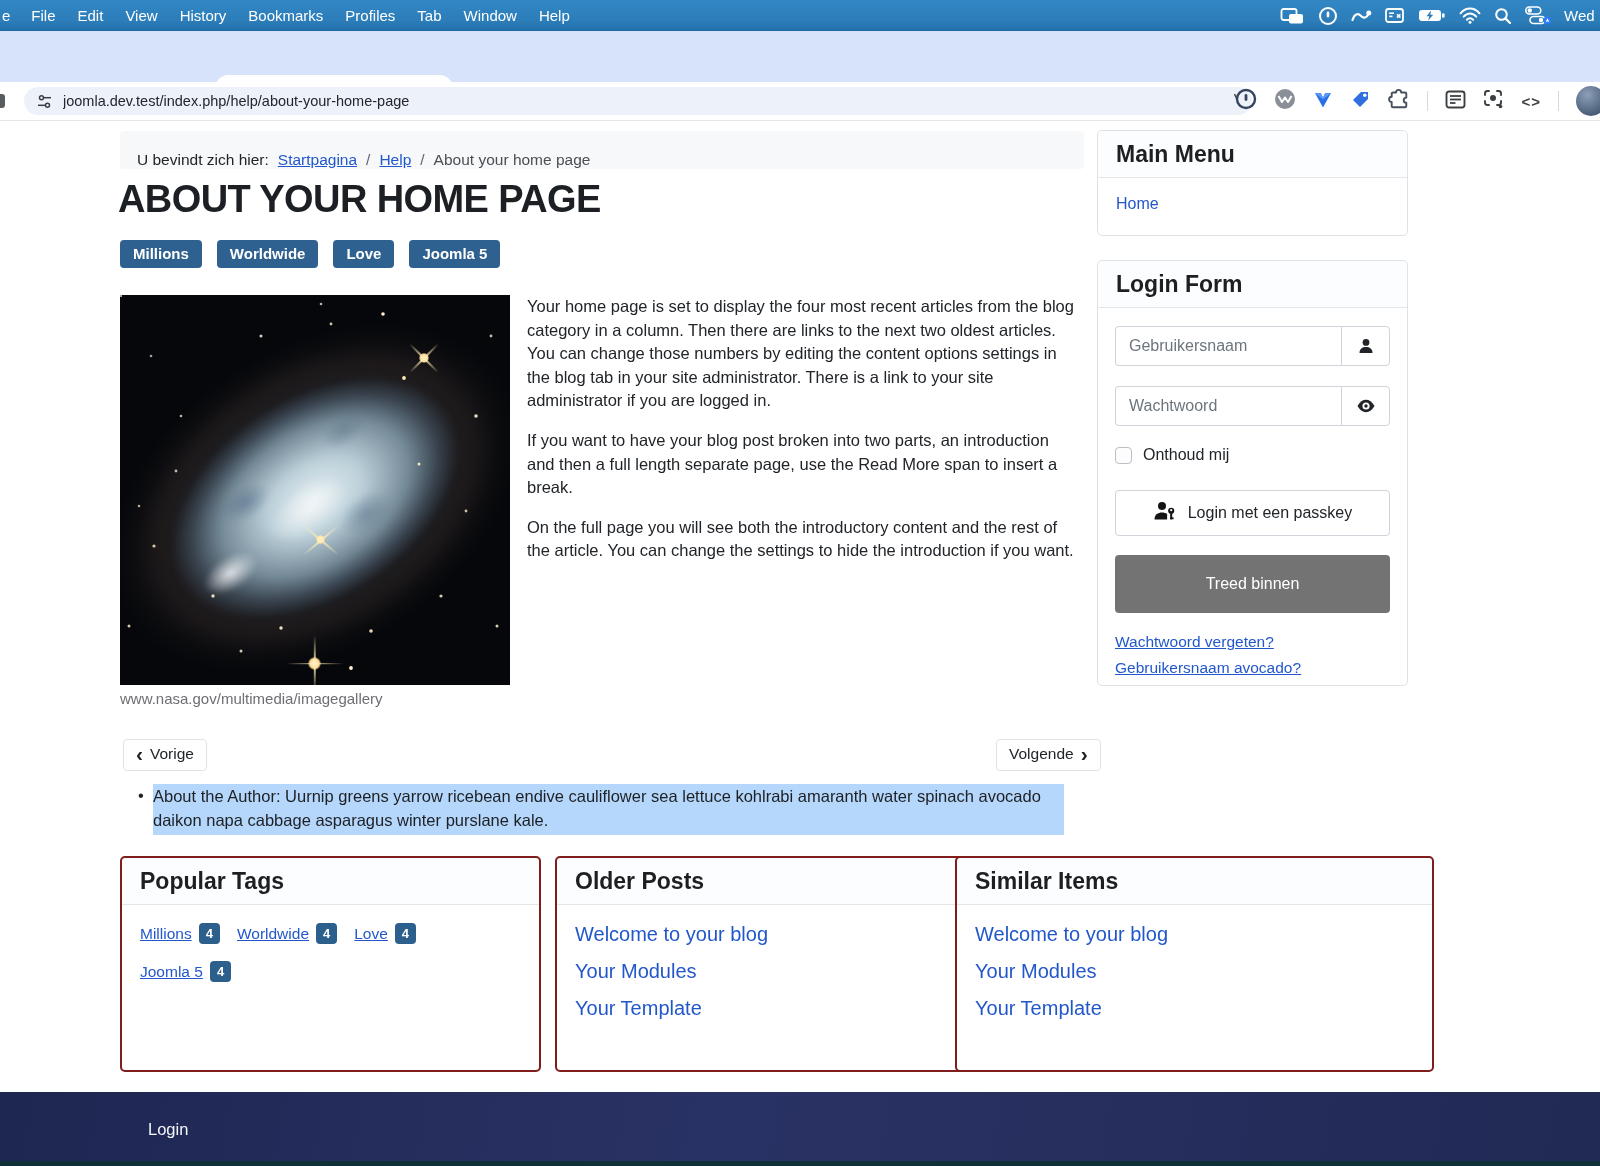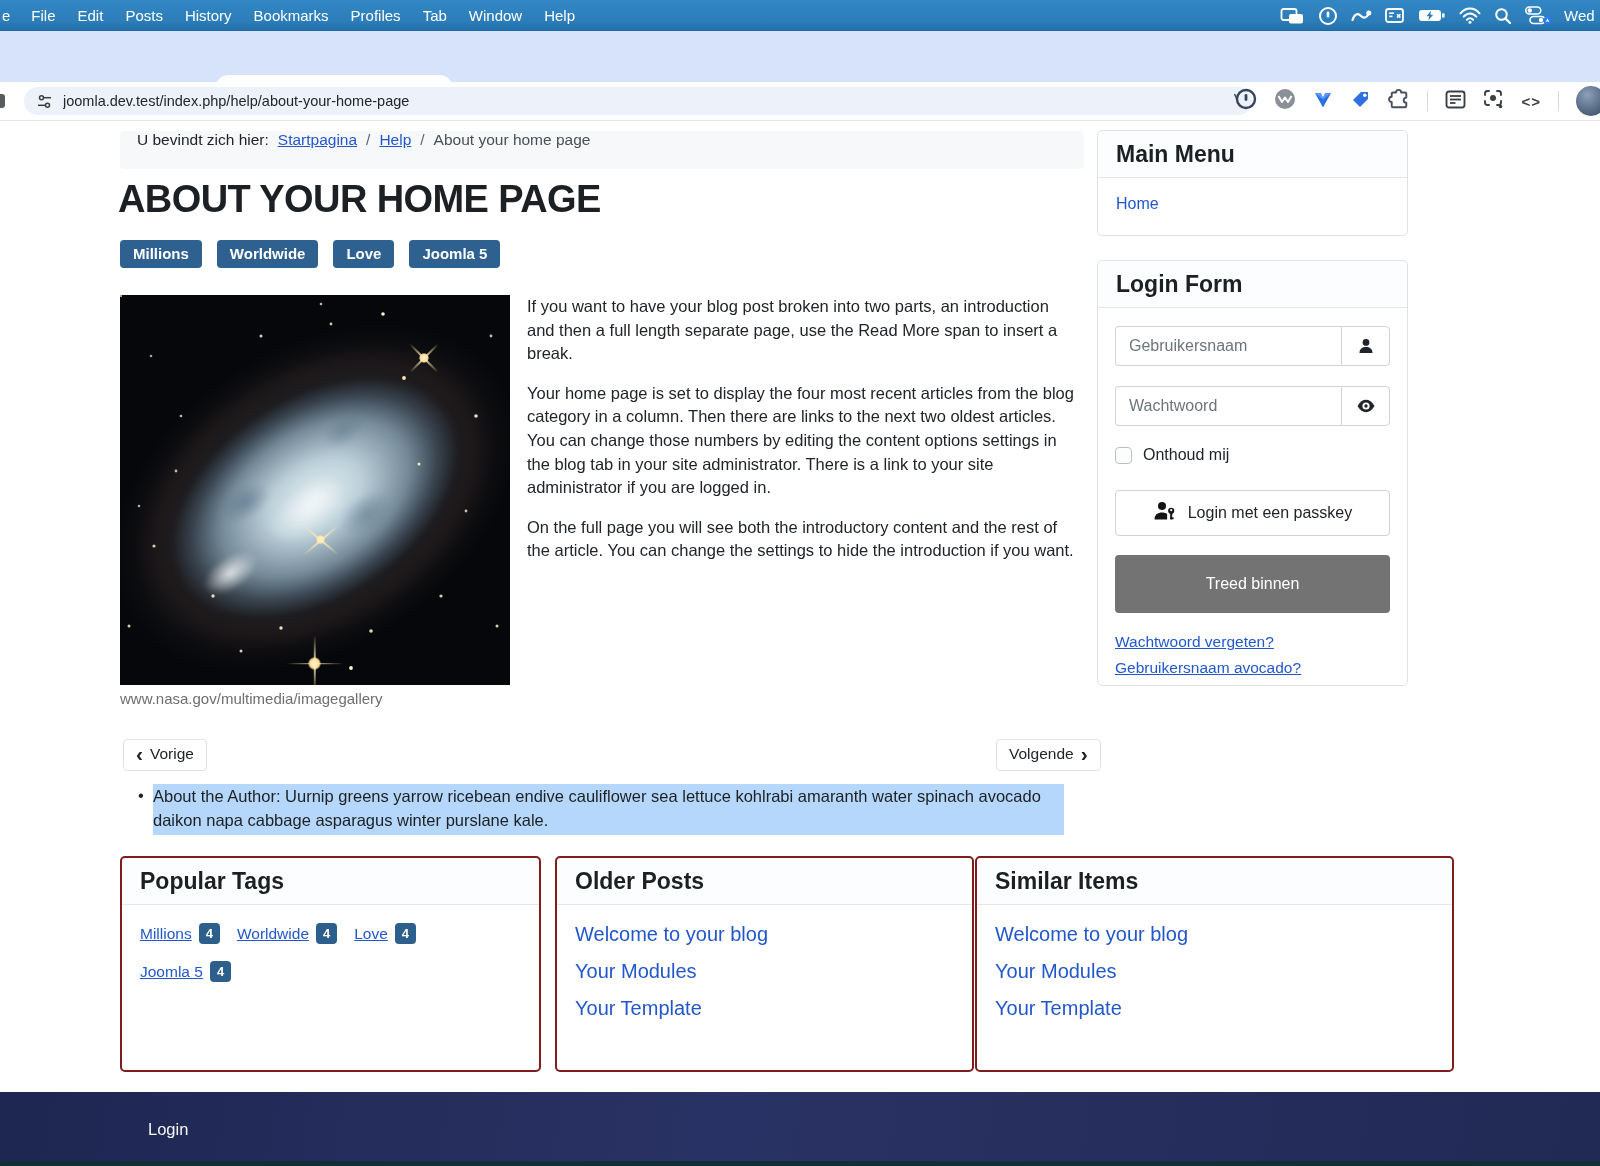--- a/index.html
+++ b/index.html
@@ -39,21 +39,21 @@
   .ob-icon svg{display:block}
   .ext-row{position:absolute;right:-6px;top:0;height:38px;display:flex;align-items:center;gap:17px;padding-right:0}
   .vsep{width:1px;height:20px;background:#d6d9de}
   .avatar{width:30px;height:30px;border-radius:50%;background:radial-gradient(circle at 38% 30%,#8da0b8,#4c5f7a 70%);flex:0 0 auto}
   .code-glyph{font-size:15px;font-weight:700;color:#3c4043;letter-spacing:1px}
 
   
   .page{position:absolute;left:0;top:121px;width:1600px;height:971px;background:#fff}
 
   .breadcrumb-bar{position:absolute;left:120px;top:10px;width:964px;height:38px;background:#f7f8f9;border-radius:4px;
-    display:flex;align-items:flex-start;gap:9px;padding:0 17px;font-size:15.5px;color:#212529}
+    display:flex;align-items:flex-end;gap:9px;padding:0 17px;font-size:15.5px;color:#212529}
   .bc-link{color:#2257cc;text-decoration:underline;cursor:pointer}
   .bc-sep{color:#5f666d}
   .bc-current{color:#494f55}
 
   .h1{position:absolute;left:118px;top:57px;font-size:38px;font-weight:700;letter-spacing:-.6px;color:#1c1f23}
 
   .tags-row{position:absolute;left:120px;top:119px;display:flex;gap:15px}
   .tag-badge{background:#2e618f;color:#fff;font-weight:700;font-size:15px;padding:5px 13px 6px;border-radius:4px;cursor:pointer}
 
   
@@ -105,21 +105,21 @@
   .bullet{width:15px;flex:0 0 auto}
   .hl{background:#b5d7fb;padding:1px 3px 2px 0;-webkit-box-decoration-break:clone;box-decoration-break:clone}
 
   .card{position:absolute;top:735px;height:216px;background:#fff;border:2px solid #7f1d1d;border-radius:5px}
   .side-card{position:absolute;left:1097px;width:311px;background:#fff;border:1px solid #dee2e6;border-radius:5px}
   .card-h{height:47px;border-bottom:1px solid #e4e7ea;background:#fcfdfe;border-radius:5px 5px 0 0;display:flex;
     align-items:center;padding:0 18px;font-size:23px;font-weight:700;color:#1d2023}
   .card-b{padding:18px}
   #card-tags{left:120px;width:421px}
   #card-older{left:555px;width:419px}
-  #card-similar{left:975px;width:479px}
+  #card-similar{left:955px;width:479px}
   .ptag-row{display:flex;align-items:center;gap:17px;flex-wrap:wrap}
   .ptag{display:inline-flex;align-items:center;gap:7px;cursor:pointer}
   .ptag .lbl{font-size:15.5px;color:#2257cc;text-decoration:underline}
   .pcount{background:#2d5f8c;color:#fff;font-size:13px;font-weight:700;padding:3px 7px;border-radius:4px}
   .post-link{display:block;font-size:20px;color:#2257cc;margin-bottom:14px;cursor:pointer}
 
   #menu-card{top:9px}
   #menu-card .card-b{padding:17px 18px 22px}
   .home-link{font-size:16px;color:#2257cc;cursor:pointer}
   #login-card{top:139px;height:426px}
@@ -146,21 +146,21 @@
 </style>
 </head>
 <body>
 
 <div id="root">
 
   <div class="menubar">
     <span class="mitem mpartial">e</span>
     <span class="mitem">File</span>
     <span class="mitem">Edit</span>
-    <span class="mitem">Posts</span>
+    <span class="mitem">View</span>
     <span class="mitem">History</span>
     <span class="mitem">Bookmarks</span>
     <span class="mitem">Profiles</span>
     <span class="mitem">Tab</span>
     <span class="mitem">Window</span>
     <span class="mitem">Help</span>
 
     <div class="mb-right">
       <span>
         <svg width="25" height="19" viewBox="0 0 25 19">
@@ -350,22 +350,22 @@
           <div class="neb-tex"></div>
         </div>
       <div class="neb-stars"></div>
       <div class="star star-c"></div>
       <div class="star star-b"></div>
       <div class="star star-t"></div>
     </div>
     <div class="caption">www.nasa.gov/multimedia/imagegallery</div>
 
     <div class="paragraphs">
+      <p>Your home page is set to display the four most recent articles from the blog category in a column. Then there are links to the next two oldest articles. You can change those numbers by editing the content options settings in the blog tab in your site administrator. There is a link to your site administrator if you are logged in.</p>
       <p>If you want to have your blog post broken into two parts, an introduction and then a full length separate page, use the Read More span to insert a break.</p>
-      <p>Your home page is set to display the four most recent articles from the blog category in a column. Then there are links to the next two oldest articles. You can change those numbers by editing the content options settings in the blog tab in your site administrator. There is a link to your site administrator if you are logged in.</p>
       <p>On the full page you will see both the introductory content and the rest of the article. You can change the settings to hide the introduction if you want.</p>
     </div>
 
     <div class="nav-btn nav-prev">
       <span class="chev">‹</span>
       <span>Vorige</span>
     </div>
     <div class="nav-btn nav-next">
       <span>Volgende</span>
       <span class="chev">›</span>

